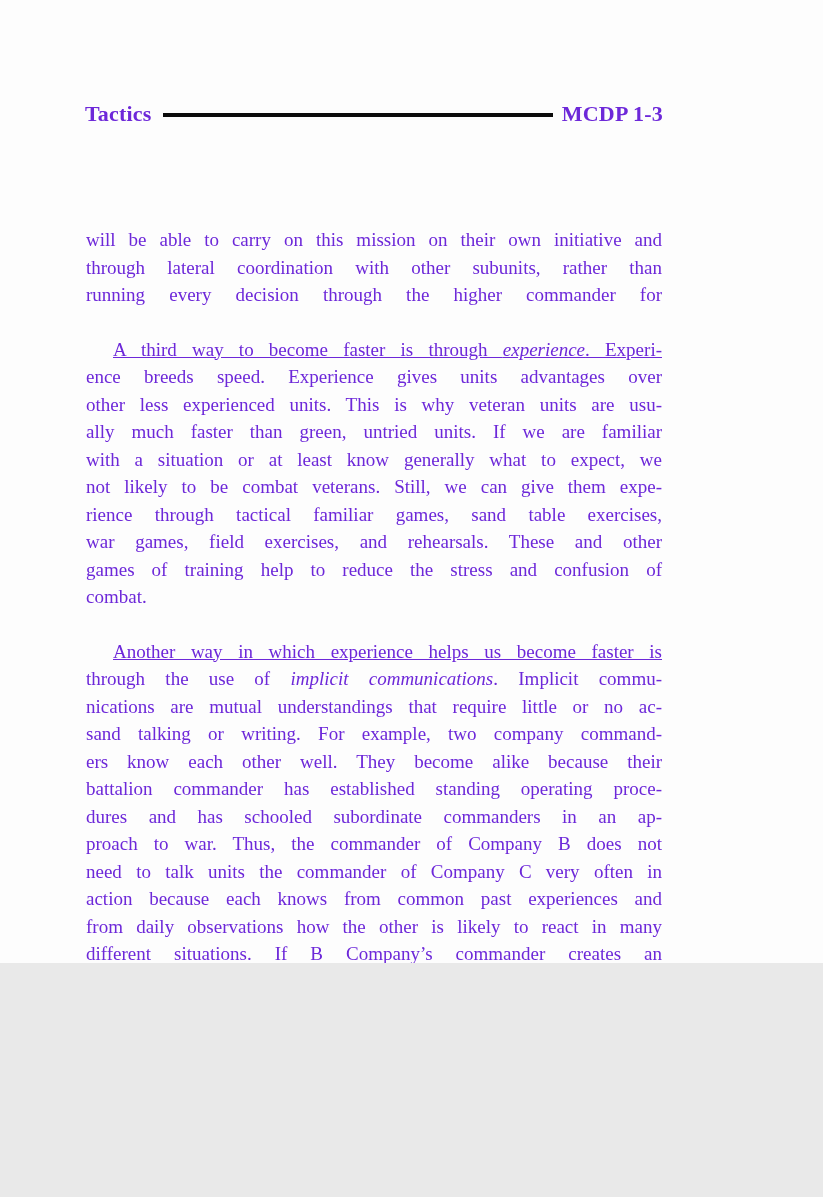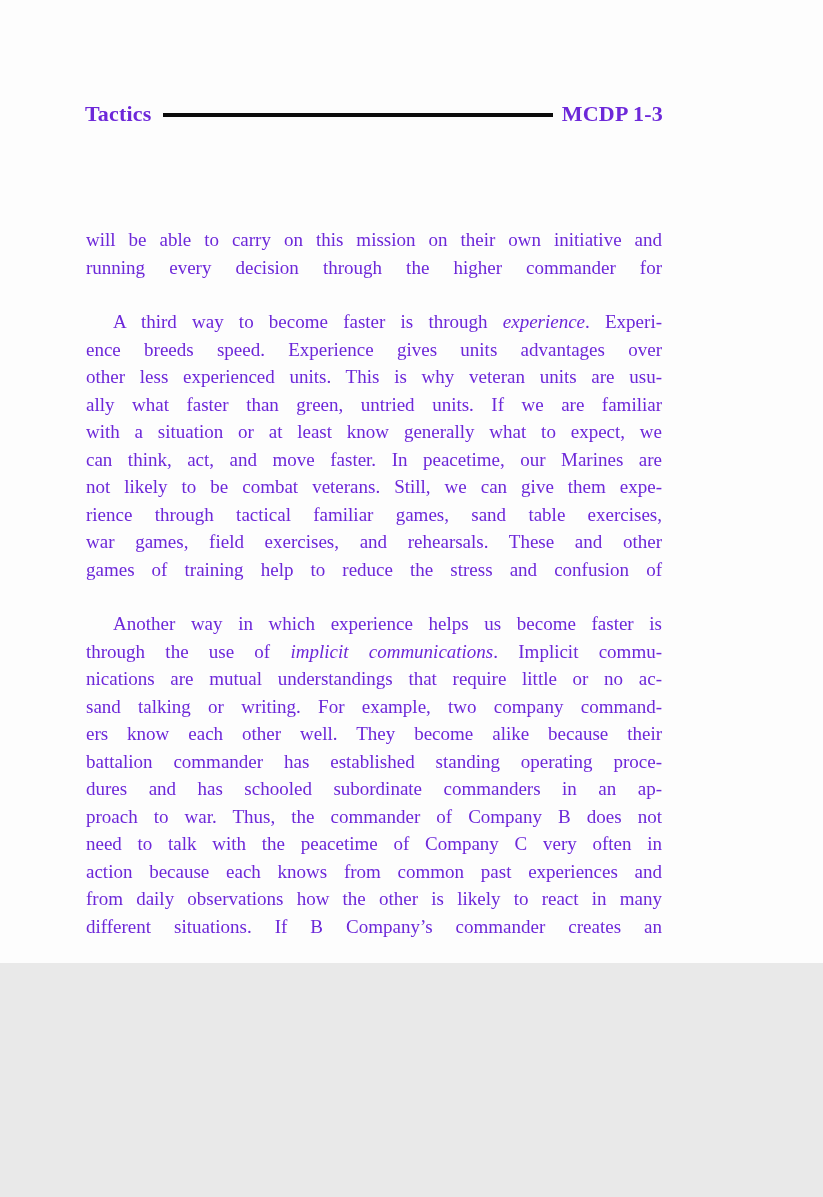--- a/index.html
+++ b/index.html
@@ -47,21 +47,21 @@
   .paragraph + .paragraph { margin-top: 27px; }
   .line {
     text-align: justify;
     text-align-last: justify;
     -moz-text-align-last: justify;
   }
   .line.left-last {
     text-align-last: left;
     -moz-text-align-last: left;
   }
-  .line.indent { text-indent: 27px; }
+  .line.indent { text-indent: 27px; text-decoration: underline; }
   .line em { font-style: italic; }
   .page-number {
     position: absolute;
     top: 1059px;
     left: 86px;
     font-size: 24px;
     font-weight: bold;
   }
 </style>
 </head>
@@ -71,44 +71,45 @@
 
   <div class="header">
     <span>Tactics</span>
     <span class="rule"></span>
     <span>MCDP 1-3</span>
   </div>
 
   <div class="body-text">
       <div class="paragraph">
         <div class="line"><span>will be able to carry on this mission on their own initiative and</span></div>
+        <div class="line"><span>through lateral coordination with other subunits, rather than</span></div>
         <div class="line"><span>running every decision through the higher commander for</span></div>
       </div>
       <div class="paragraph">
         <div class="line indent"><span>A third way to become faster is through </span><em>experience</em><span>. Experi-</span></div>
         <div class="line"><span>ence breeds speed. Experience gives units advantages over</span></div>
         <div class="line"><span>other less experienced units. This is why veteran units are usu-</span></div>
-        <div class="line"><span>ally what faster than green, untried units. If we are familiar</span></div>
+        <div class="line"><span>ally much faster than green, untried units. If we are familiar</span></div>
         <div class="line"><span>with a situation or at least know generally what to expect, we</span></div>
-        <div class="line"><span>can think, act, and move faster. In peacetime, our Marines are</span></div>
         <div class="line"><span>not likely to be combat veterans. Still, we can give them expe-</span></div>
         <div class="line"><span>rience through tactical familiar games, sand table exercises,</span></div>
         <div class="line"><span>war games, field exercises, and rehearsals. These and other</span></div>
         <div class="line"><span>games of training help to reduce the stress and confusion of</span></div>
+        <div class="line left-last"><span>combat.</span></div>
       </div>
       <div class="paragraph">
         <div class="line indent"><span>Another way in which experience helps us become faster is</span></div>
         <div class="line"><span>through the use of </span><em>implicit communications</em><span>. Implicit commu-</span></div>
         <div class="line"><span>nications are mutual understandings that require little or no ac-</span></div>
         <div class="line"><span>sand talking or writing. For example, two company command-</span></div>
         <div class="line"><span>ers know each other well. They become alike because their</span></div>
         <div class="line"><span>battalion commander has established standing operating proce-</span></div>
         <div class="line"><span>dures and has schooled subordinate commanders in an ap-</span></div>
         <div class="line"><span>proach to war. Thus, the commander of Company B does not</span></div>
-        <div class="line"><span>need to talk with the peacetime of Company C very often in</span></div>
+        <div class="line"><span>need to talk units the commander of Company C very often in</span></div>
         <div class="line"><span>action because each knows from common past experiences and</span></div>
         <div class="line"><span>from daily observations how the other is likely to react in many</span></div>
         <div class="line"><span>different situations. If B Company’s commander creates an</span></div>
       </div>
     </div>
 
   <div class="page-number">74</div>
 
 </div>
 

